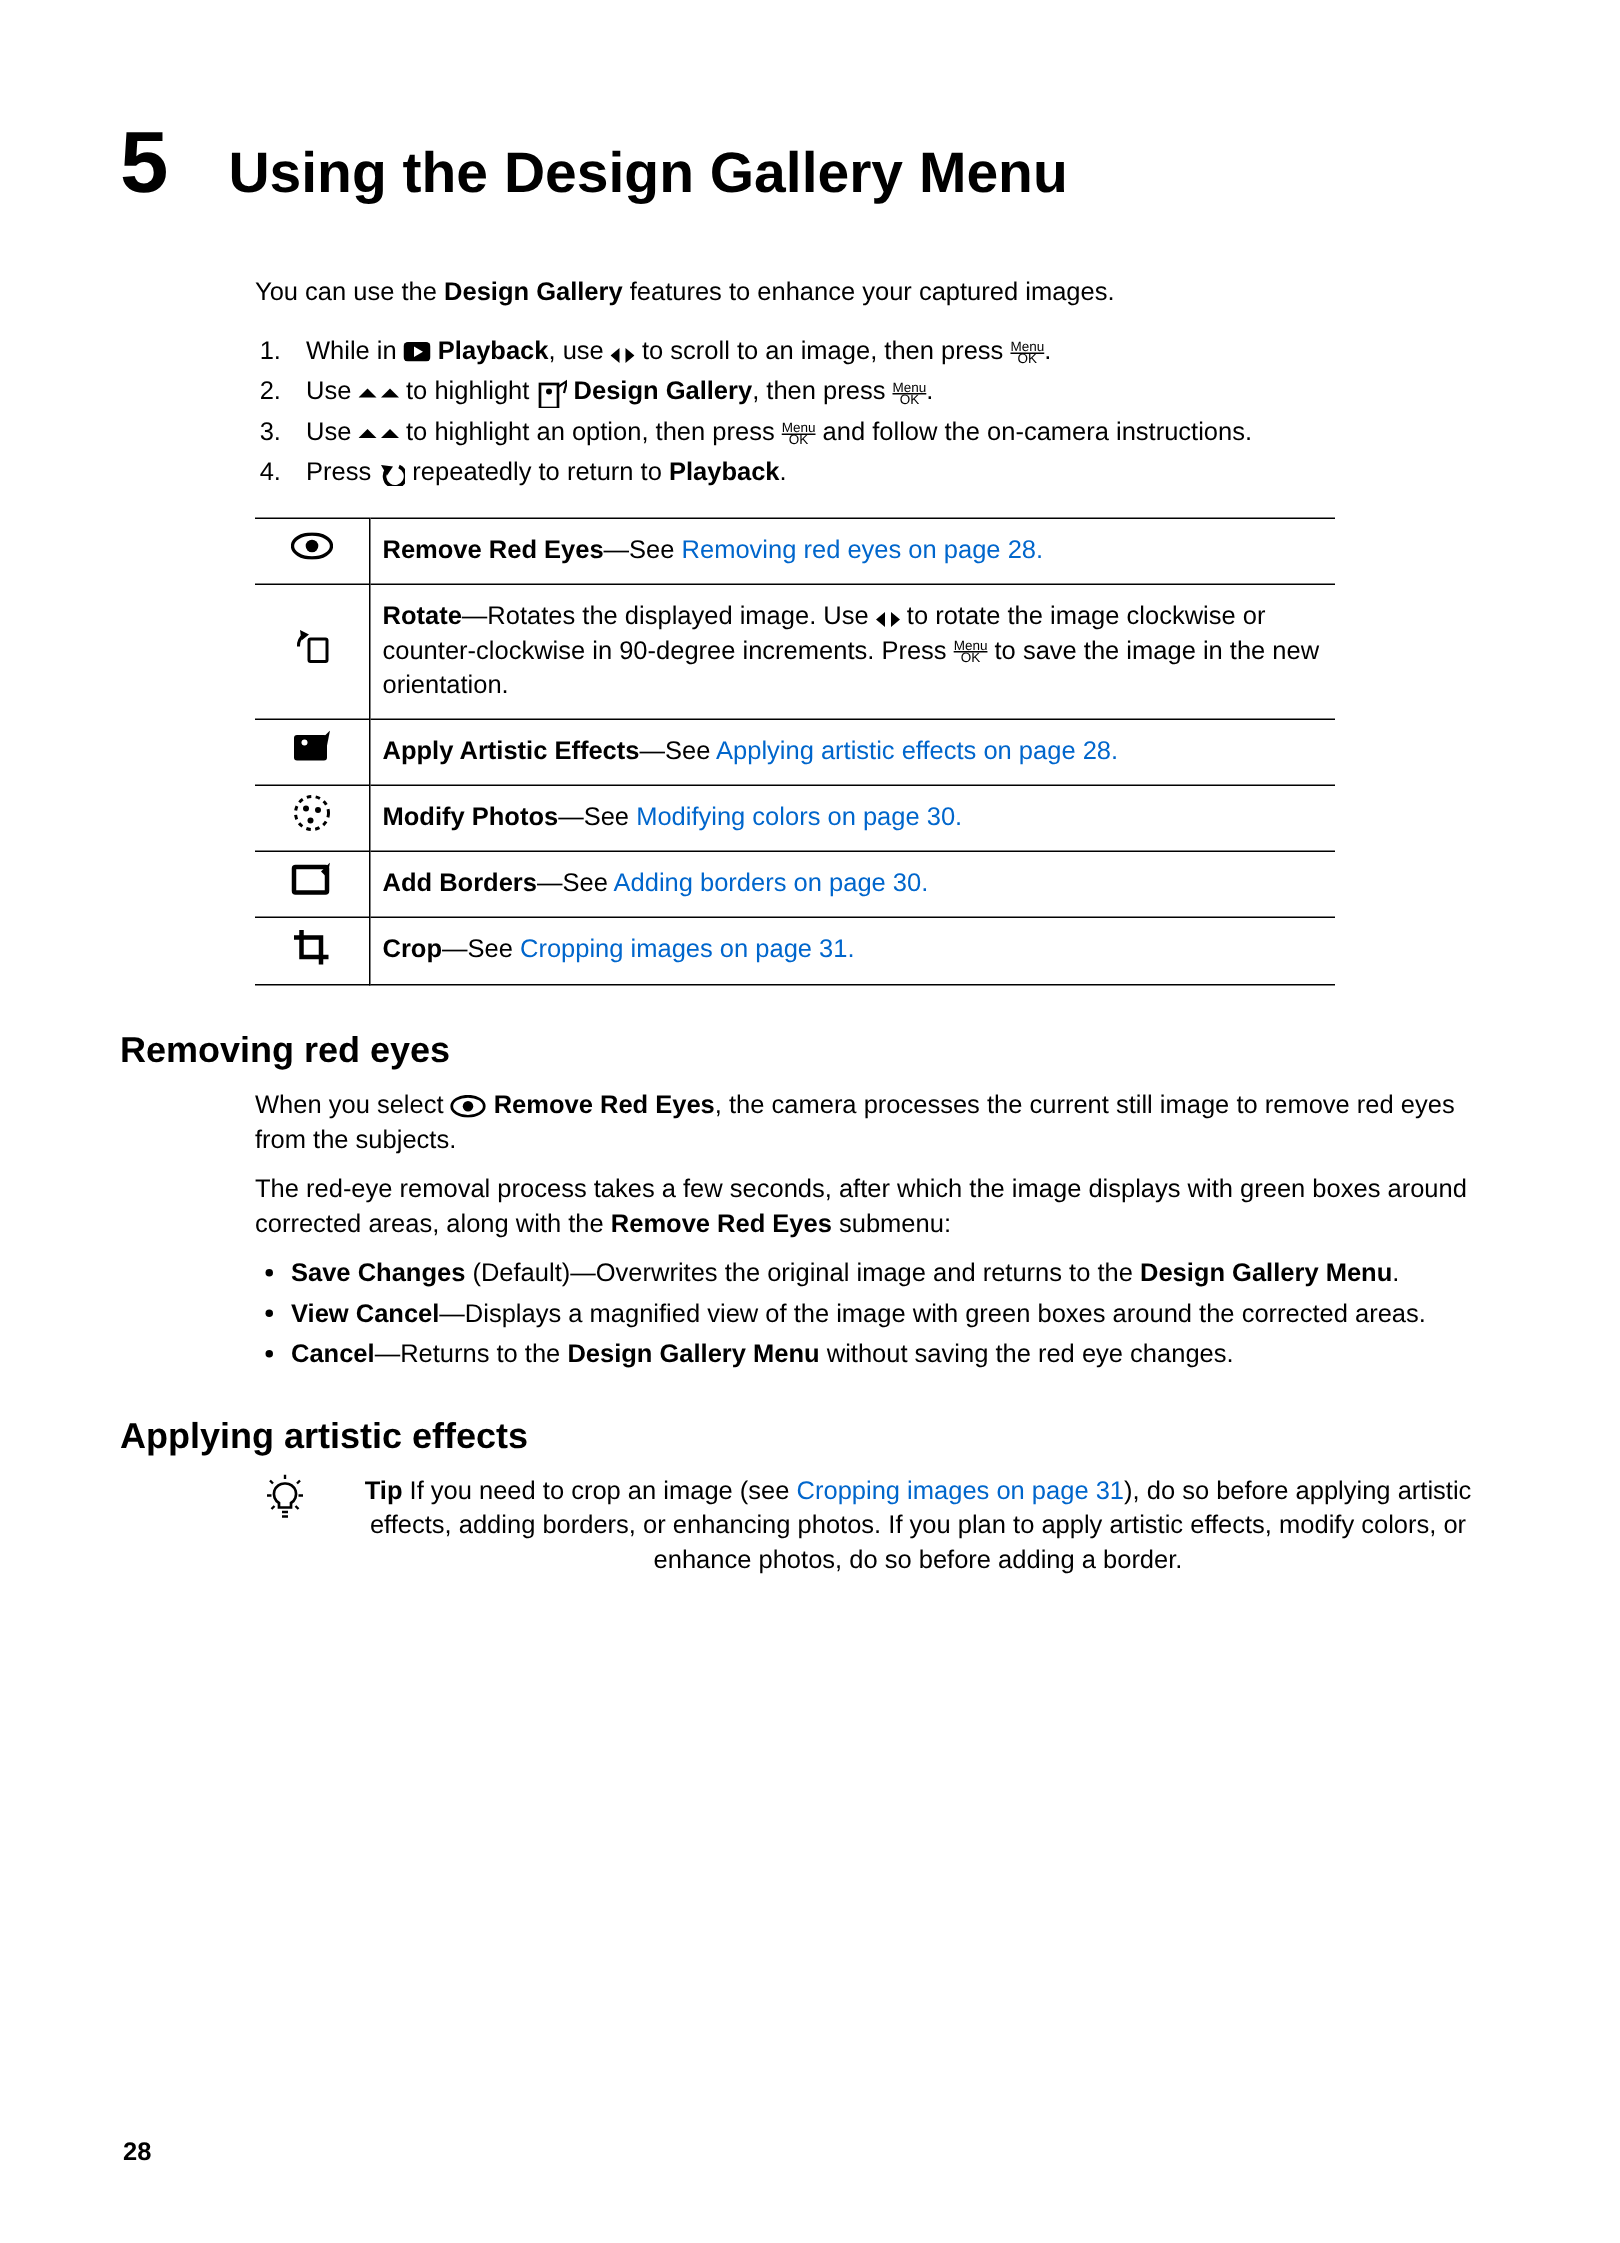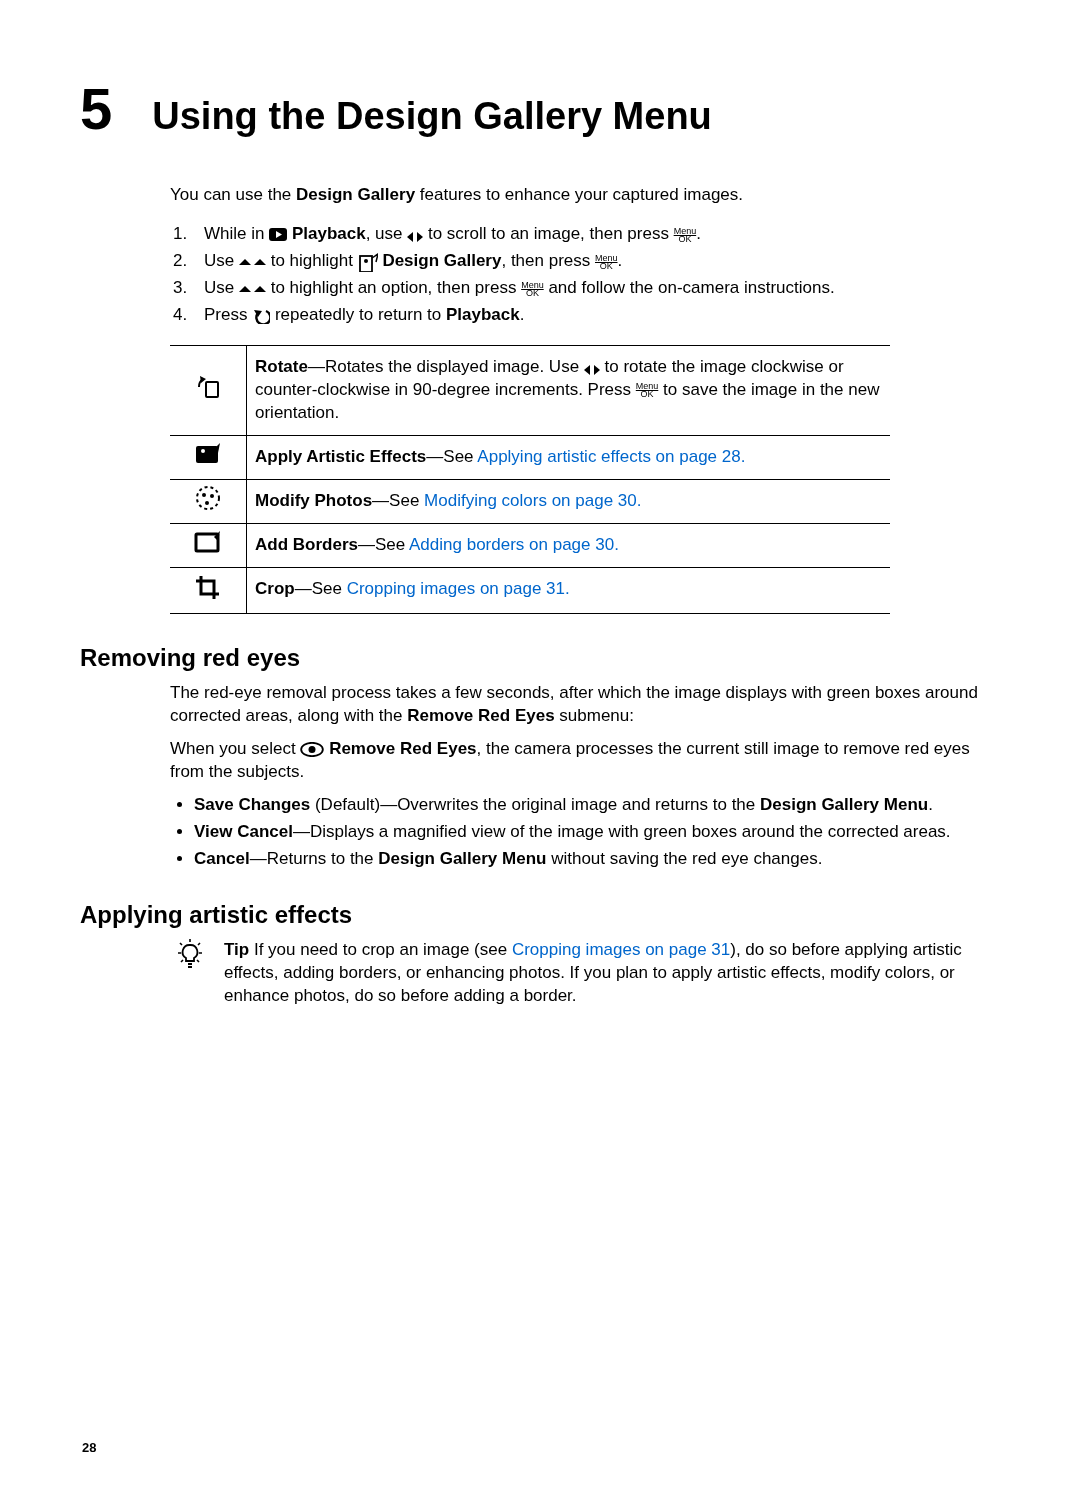--- a/index.html
+++ b/index.html
@@ -81,27 +81,27 @@
   
   .inline-icon { display:inline-block; vertical-align: middle; }
   .menu-ok {
     display:inline-block;
     font-size:9px;
     line-height:8px;
     vertical-align: middle;
     text-align:center;
   }
   .menu-ok .top { text-decoration: underline; }
-  .tip-row { display:flex; gap:14px; }
+  .tip-row { display:flex; gap:14px;text-align:center; }
   .tip-icon-cell { width:40px; text-align:center; flex:none; }
   .page-num {
     position: absolute;
     left: 82px;
-    bottom: 38px;
-    font-size: 13px;
+    bottom: 48px;
+    font-size: 17px;
     font-weight: bold;
   }
   svg { display:inline-block; }
 </style>
 </head>
 <body>
 
 <svg width="0" height="0" style="position:absolute">
   <defs>
     <g id="i-eye">
@@ -202,20 +202,26 @@
     </li>
     <li>
       <span>Press </span><svg class="inline-icon" width="18" height="16">
           <use href="#i-back"></use>
         </svg><span> repeatedly to return to </span><b>Playback</b><span>.</span>
     </li>
   </ol>
 
   <table class="opts">
     <tbody>
+        <tr>
+      <td class="icon-cell"><svg width="28" height="18">
+              <use href="#i-eye"></use>
+            </svg></td>
+      <td><b>Remove Red Eyes</b><span>—See </span><a class="xref"><span>Removing red eyes</span><span> on page 28.</span></a></td>
+    </tr>
     <tr>
       <td class="icon-cell"><svg width="26" height="26">
               <use href="#i-rotate"></use>
             </svg></td>
       <td><b>Rotate</b><span>—Rotates the displayed image. Use </span><svg class="inline-icon" width="16" height="18">
               <use href="#i-lr"></use>
             </svg><span> to rotate the image clockwise or counter-clockwise in 90-degree increments. Press </span><span class="menu-ok"><span class="top">Menu</span><br><span>OK</span></span><span> to save the image in the new orientation.</span></td>
     </tr>
     <tr>
       <td class="icon-cell"><svg width="28" height="22">
@@ -240,27 +246,27 @@
               <use href="#i-crop"></use>
             </svg></td>
       <td><b>Crop</b><span>—See </span><a class="xref"><span>Cropping images</span><span> on page 31.</span></a></td>
     </tr>
   </tbody>
     </table>
 </div>
 
 <h2 class="section">Removing red eyes</h2>
 <div class="indent">
-  <p>
-    <span>The red-eye removal process takes a few seconds, after which the image displays with green boxes around corrected areas, along with the </span><b>Remove Red Eyes</b><span> submenu:</span>
-  </p>
   <p>
     <span>When you select </span><svg class="inline-icon" width="24" height="15" viewBox="0 0 28 18">
         <use href="#i-eye"></use>
       </svg><b> Remove Red Eyes</b><span>, the camera processes the current still image to remove red eyes from the subjects.</span>
+  </p>
+  <p>
+    <span>The red-eye removal process takes a few seconds, after which the image displays with green boxes around corrected areas, along with the </span><b>Remove Red Eyes</b><span> submenu:</span>
   </p>
   <ul class="bullets">
     <li><b>Save Changes</b><span> (Default)—Overwrites the original image and returns to the </span><b>Design Gallery Menu</b><span>.</span></li>
     <li><b>View Cancel</b><span>—Displays a magnified view of the image with green boxes around the corrected areas.</span></li>
     <li><b>Cancel</b><span>—Returns to the </span><b>Design Gallery Menu</b><span> without saving the red eye changes.</span></li>
   </ul>
 </div>
 
 <h2 class="section">Applying artistic effects</h2>
 <div class="indent">

